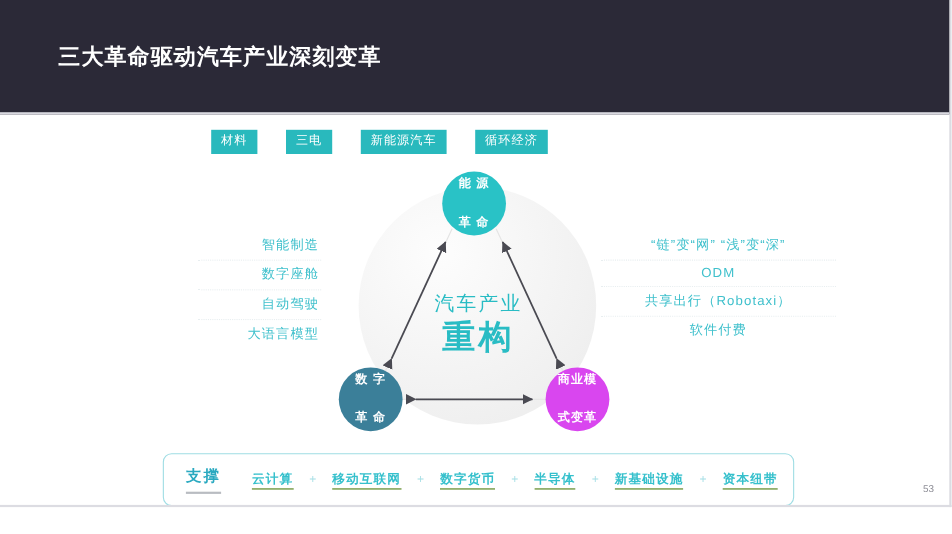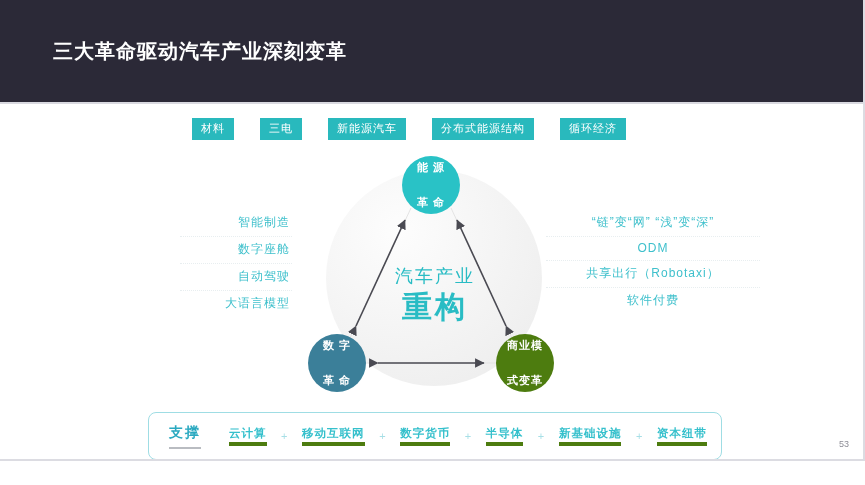--- a/index.html
+++ b/index.html
@@ -110,21 +110,21 @@
     background: #29c2c6;
   }
   .node-digital {
     left: 8px; top: 186px;
     width: 58px; height: 58px;
     background: #3b7f99;
   }
   .node-business {
     left: 196px; top: 186px;
     width: 58px; height: 58px;
-    background: #4d7c0f;
+    background: #d946ef;
   }
   .center-text {
     position: absolute;
     left: 0;
     top: 118px;
     width: 270px;
     text-align: center;
     color: #29bcc4;
   }
   .center-line1 {
@@ -197,21 +197,21 @@
     align-items: center;
     flex: 1;
     justify-content: space-between;
     padding-right: 14px;
   }
   .support-item {
     font-size: 11.5px;
     font-weight: bold;
     color: #35c0cc;
     letter-spacing: 1px;
-    border-bottom: 4px solid #4d7c0f;
+    border-bottom: 1px solid #4d7c0f;
     padding-bottom: 1px;
     white-space: nowrap;
   }
   .support-plus {
     font-size: 11px;
     color: #a7dfe6;
     padding: 0 2px;
     align-self: center;
   }
 
@@ -230,21 +230,20 @@
 <div class="slide">
 
   <div class="header">
     <div class="header-title">三大革命驱动汽车产业深刻变革</div>
   </div>
 
   <div class="tag-row">
     <span class="tag">材料</span>
     <span class="tag">三电</span>
     <span class="tag">新能源汽车</span>
-    <span class="tag">分布式能源结构</span>
     <span class="tag">循环经济</span>
   </div>
 
   <div class="side-list side-left">
     <div class="side-item">智能制造</div>
     <div class="side-item">数字座舱</div>
     <div class="side-item">自动驾驶</div>
     <div class="side-item">大语言模型</div>
   </div>
 

